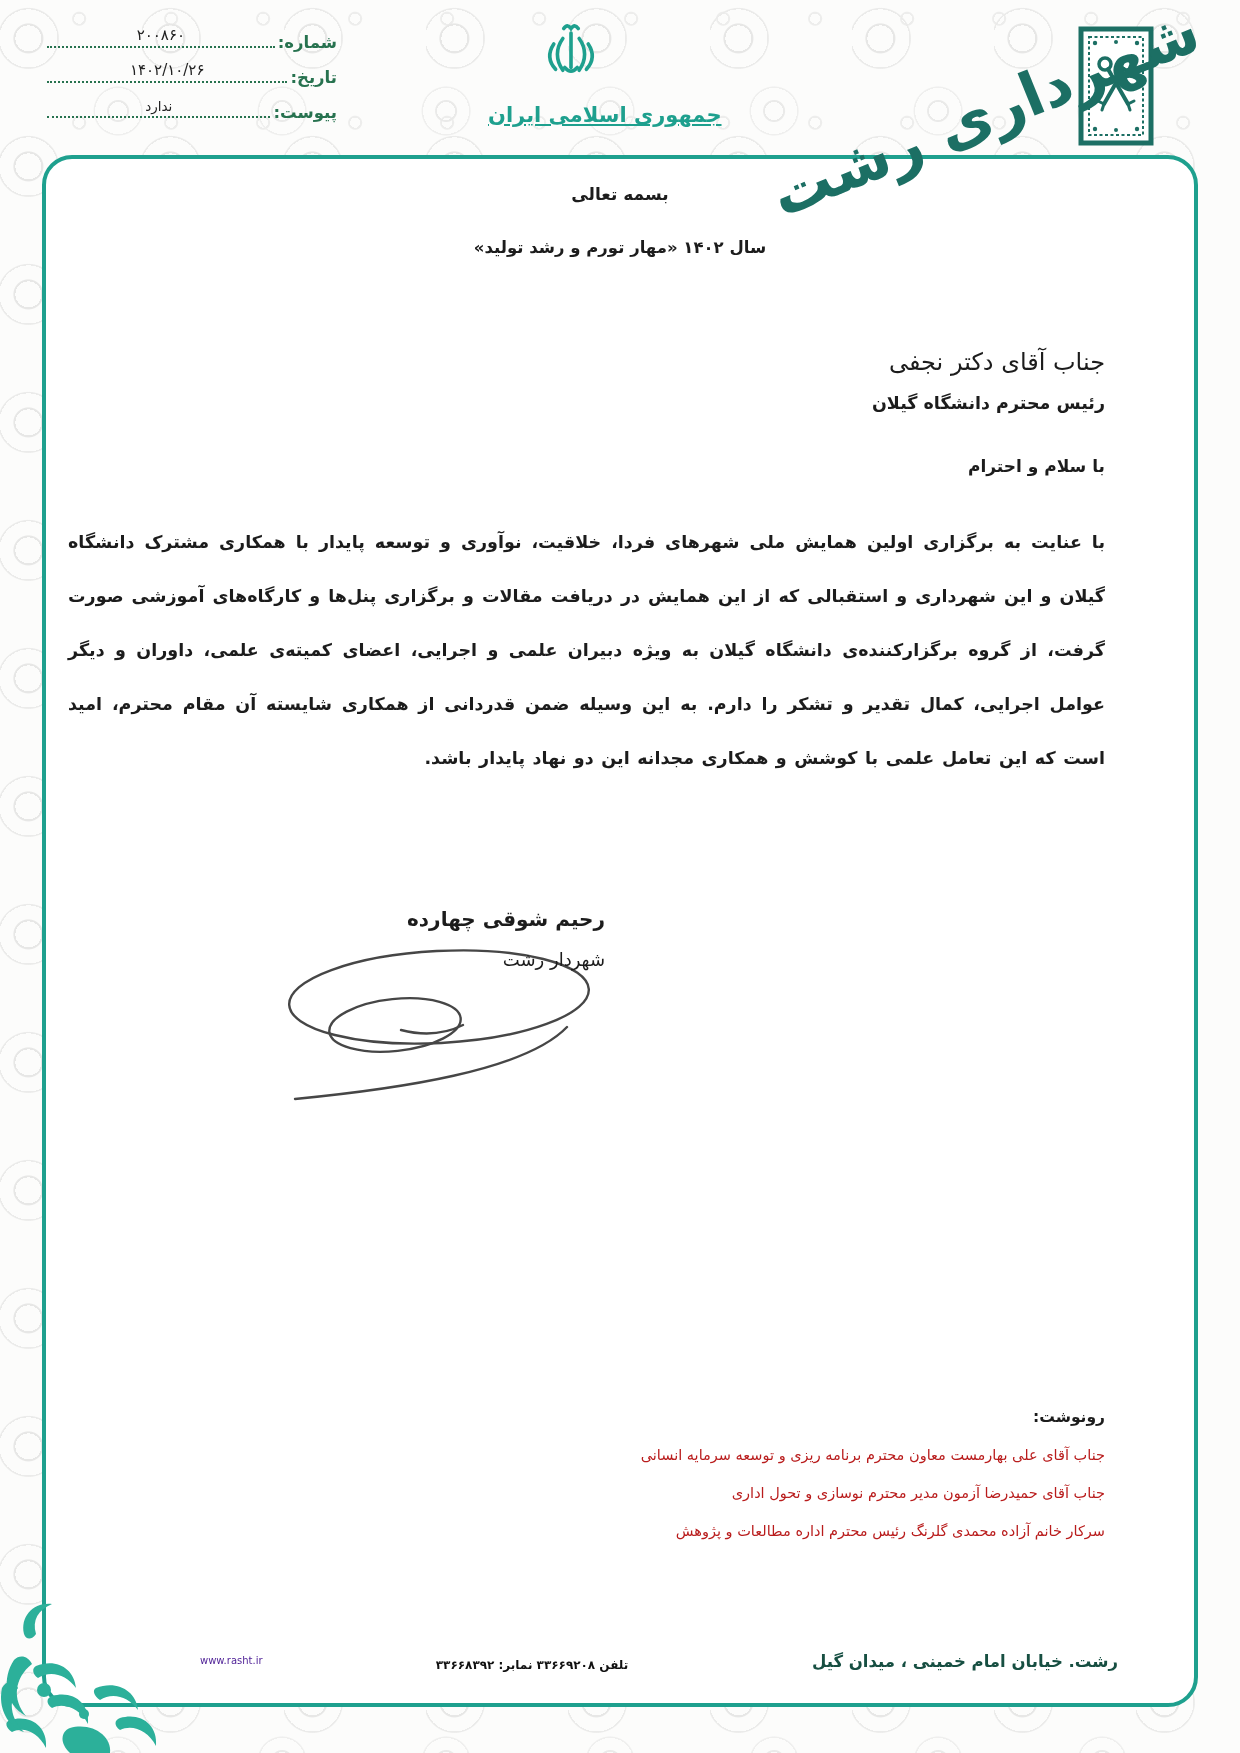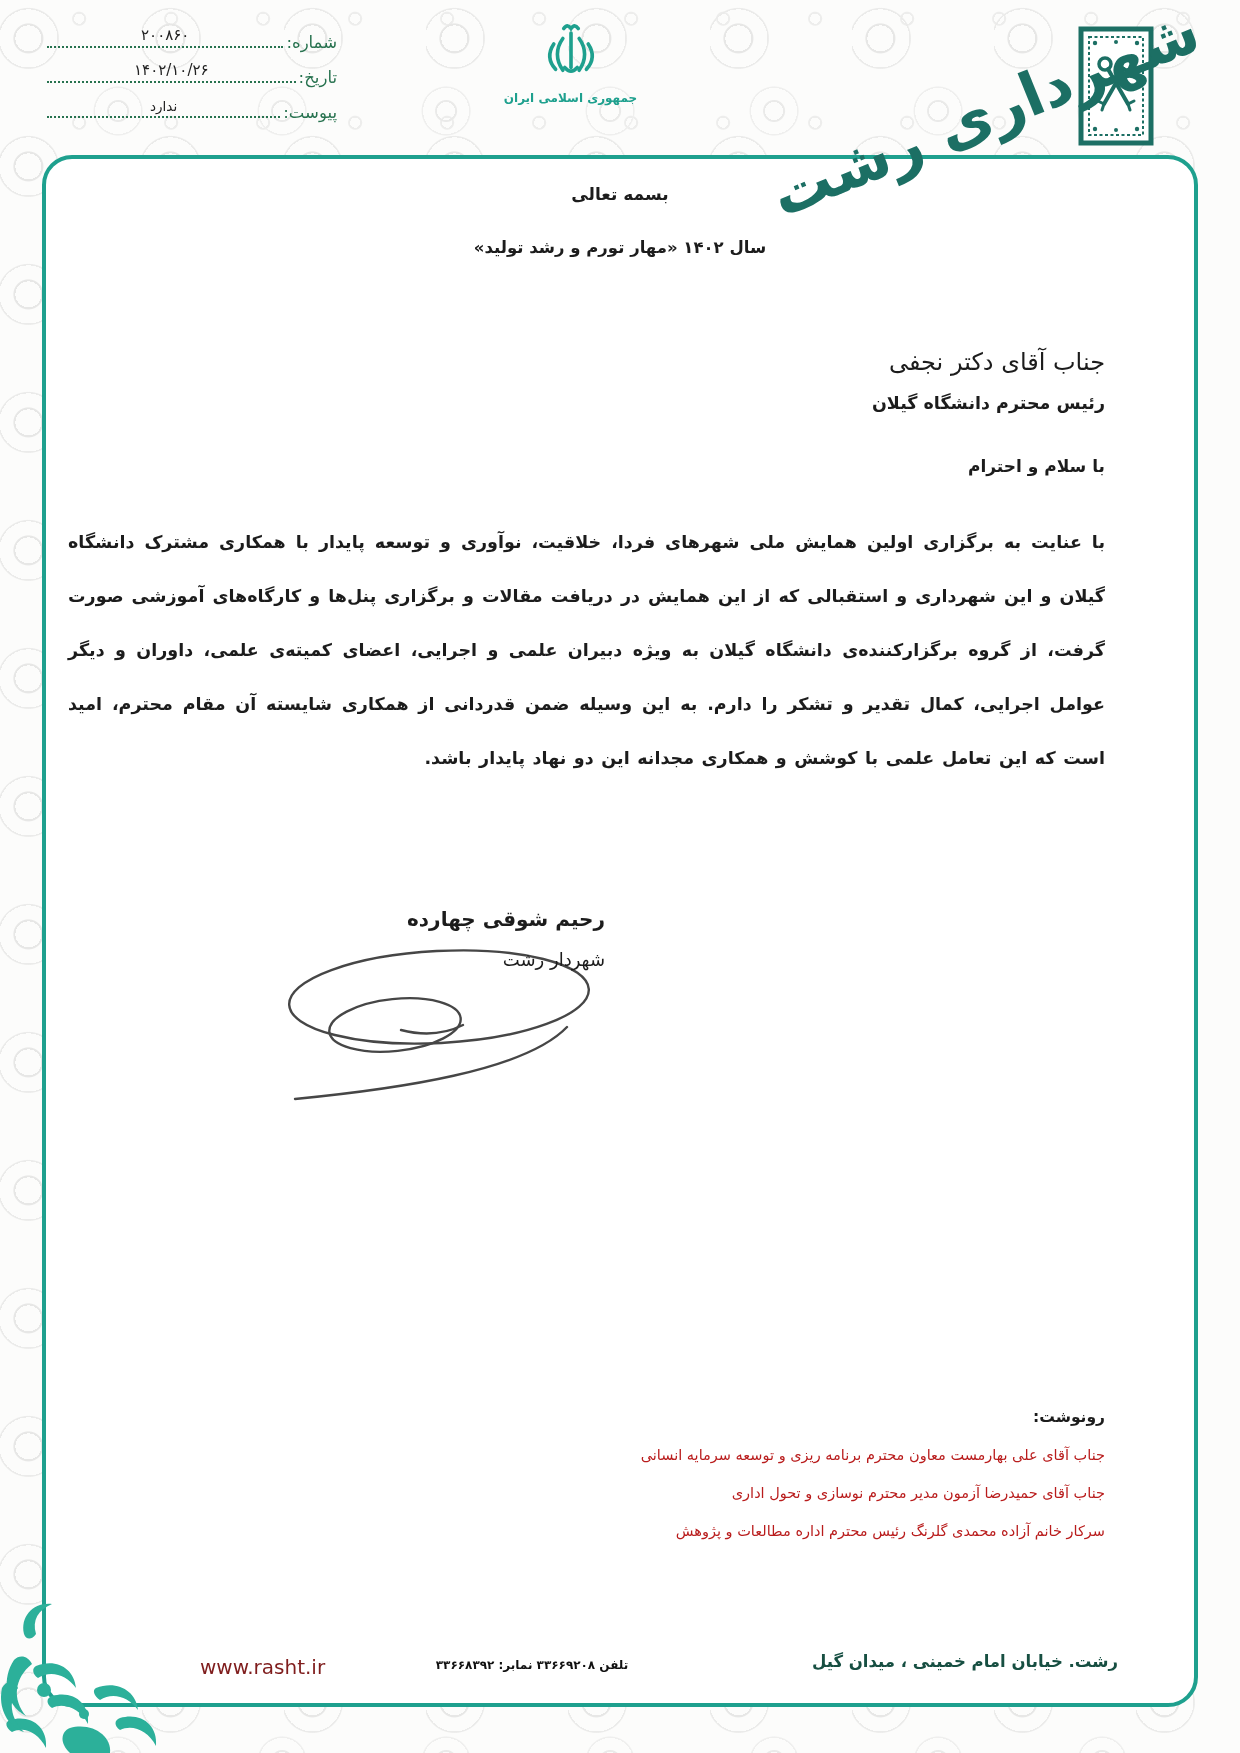--- a/index.html
+++ b/index.html
@@ -23,27 +23,27 @@
       radial-gradient(circle at 86% 18%, rgba(0,0,0,0) 5px, #ededec 5px, #ededec 6.5px, rgba(0,0,0,0) 7.5px);
     background-size:142px 128px, 164px 150px, 92px 104px;
   }
   .paper{
     position:absolute; left:42px; top:155px; width:1156px; height:1552px;
     background:#ffffff; border:4px solid var(--teal); border-radius:30px;
   }
   
   .ref-fields{position:absolute; left:45px; top:18px; width:292px; direction:rtl;}
   .ref-row{display:flex; align-items:flex-end; height:35px;}
-  .ref-label{color:var(--green); font-weight:normal; font-size:16.5px; white-space:nowrap; padding-bottom:1px;}
+  .ref-label{color:var(--green); font-weight:bold; font-size:16.5px; white-space:nowrap; padding-bottom:1px;}
   .ref-leader{flex:1; position:relative; border-bottom:2.6px dotted var(--green); margin:0 3px 5px 2px; height:26px;}
   .ref-value{position:absolute; left:50%; transform:translateX(-50%); bottom:2px; font-size:15px; color:#222; white-space:nowrap;}
   .ref-value.small{font-size:13.5px;}
   
   .emblem-wrap{position:absolute; left:488px; top:20px; width:165px; text-align:center;}
-  .emblem-caption{margin-top:1px; color:var(--teal); font-weight:bold; font-size:12px; white-space:nowrap;}
+  .emblem-caption{margin-top:13px; color:var(--teal); font-weight:bold; font-size:21px; white-space:nowrap;text-decoration:underline;}
   
   .seal{position:absolute; left:1078px; top:26px;}
   .calligraphy{
     position:absolute; left:742px; top:78px; width:486px; text-align:center;
     transform:rotate(-22deg);
     font-size:60px; font-weight:bold; color:var(--teal-dark);
     white-space:nowrap; letter-spacing:-1px;
   }
   
   .center-line{position:absolute; left:0; width:1240px; text-align:center; direction:rtl;}
@@ -64,21 +64,21 @@
   .sig-title{font-size:18px; font-weight:normal; margin-top:18px; position:relative; z-index:2;}
   .sig-scribble{position:absolute; left:-8px; top:32px; z-index:1;}
   
   .cc{position:absolute; right:135px; top:1408px; direction:rtl; }
   .cc-label{font-size:15.5px; font-weight:bold; margin-bottom:10px;}
   .cc-item{font-size:14.5px; line-height:38px; color:#b91c1c;}
   
   .footer{position:absolute; left:0; top:1650px; width:1240px; height:44px;}
   .footer-address{position:absolute; right:122px; top:2px; direction:rtl; color:var(--green-dark); font-weight:bold; font-size:16.5px;}
   .footer-phone{position:absolute; left:382px; top:8px; width:300px; text-align:center; direction:rtl; font-weight:bold; font-size:12px; color:#111;}
-  .footer-web{position:absolute; left:200px; top:5px; font-size:20px; color:#7f1d1d;}
+  .footer-web{position:absolute; left:200px; top:5px; font-size:10px; color:#4c1d95;}
   
   .corner-ornament{position:absolute; left:0px; top:1568px;}
 </style>
 </head>
 <body>
 
 <div class="paper"></div>
 
 <div class="ref-fields">
   <div class="ref-row">

